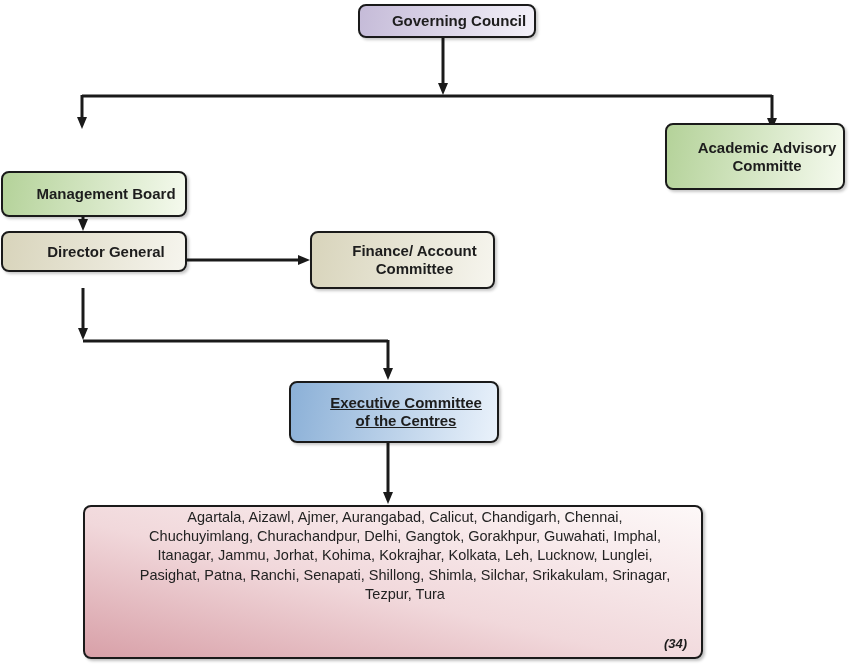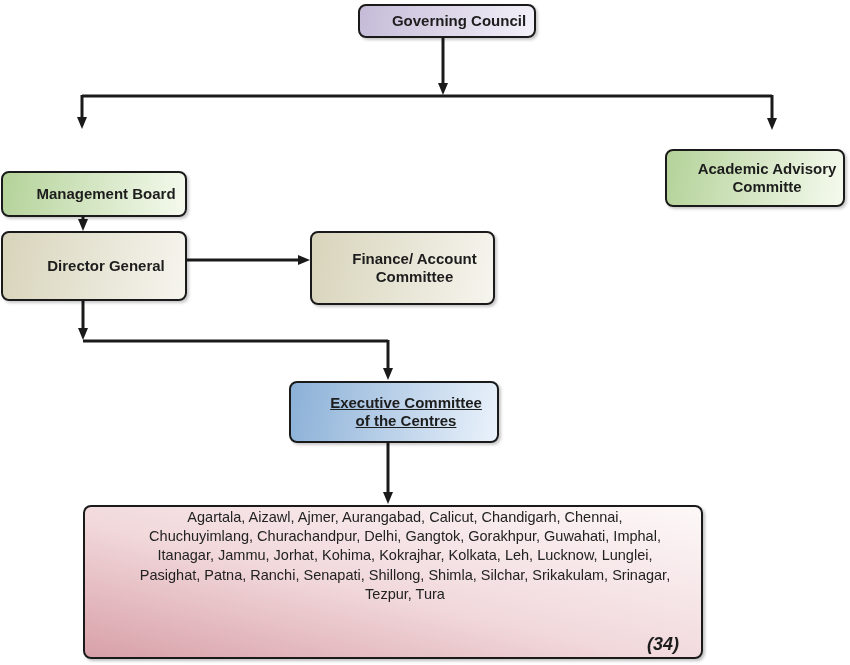--- a/index.html
+++ b/index.html
@@ -35,23 +35,23 @@
   }
   .node .lbl { white-space: pre-line; }
   .lavender { background: linear-gradient(100deg, #c5bbd8 0%, #f3f1f9 100%); }
   .green    { background: linear-gradient(100deg, #b4d299 0%, #f5faee 100%); }
   .khaki    { background: linear-gradient(100deg, #d8d4bb 0%, #f6f5ee 100%); }
   .blue     { background: linear-gradient(100deg, #8bb0d7 0%, #eaf2fb 100%); text-decoration: underline; }
   .pinkbox  { background: linear-gradient(to top right, #d8a0a8 0%, #f1d8db 45%, #fdf8f8 100%); }
 
   #n-governing  { left: 358px; top: 4px;   width: 178px; height: 34px; }
   #n-management { left: 1px;   top: 131px; width: 186px; height: 46px; margin-top: 40px; }
-  #n-academic   { left: 665px; top: 149px; width: 180px; height: 58px; }
-  #n-dg         { left: 1px;   top: 231px; width: 186px; height: 70px; }
-  #n-finance    { left: 310px; top: 231px; width: 185px; height: 74px; }
+  #n-academic   { left: 665px; top: 123px; width: 180px; height: 67px; }
+  #n-dg         { left: 1px;   top: 231px; width: 186px; height: 41px; }
+  #n-finance    { left: 310px; top: 231px; width: 185px; height: 58px; }
   #n-executive  { left: 289px; top: 381px; width: 210px; height: 62px; }
 
   #n-director {
     left: 83px; top: 505px; width: 620px; height: 154px;
     display: block;
     font-weight: normal;
     box-shadow: 2px 2px 3px rgba(0,0,0,0.25);
   }
   #n-director .heading {
     margin-top: 10px;
@@ -63,25 +63,25 @@
   #n-director .centres {
     margin-top: 1px;
     font-size: 14.5px;
     line-height: 19.2px;
     text-align: center;
     color: #222222;
     white-space: pre-line;
   }
   #n-director .count {
     position: absolute;
-    right: 22px;
+    right: 14px;
     bottom: 4px;
     font-weight: bold;
     font-style: italic;
-    font-size: 18px;
+    font-size: 13px;
     color: #1d1d1d;
   }
 </style>
 </head>
 <body>
 
 <div id="stage">
 
   <svg id="connectors" viewBox="0 0 850 665" xmlns="http://www.w3.org/2000/svg">
     <defs>

